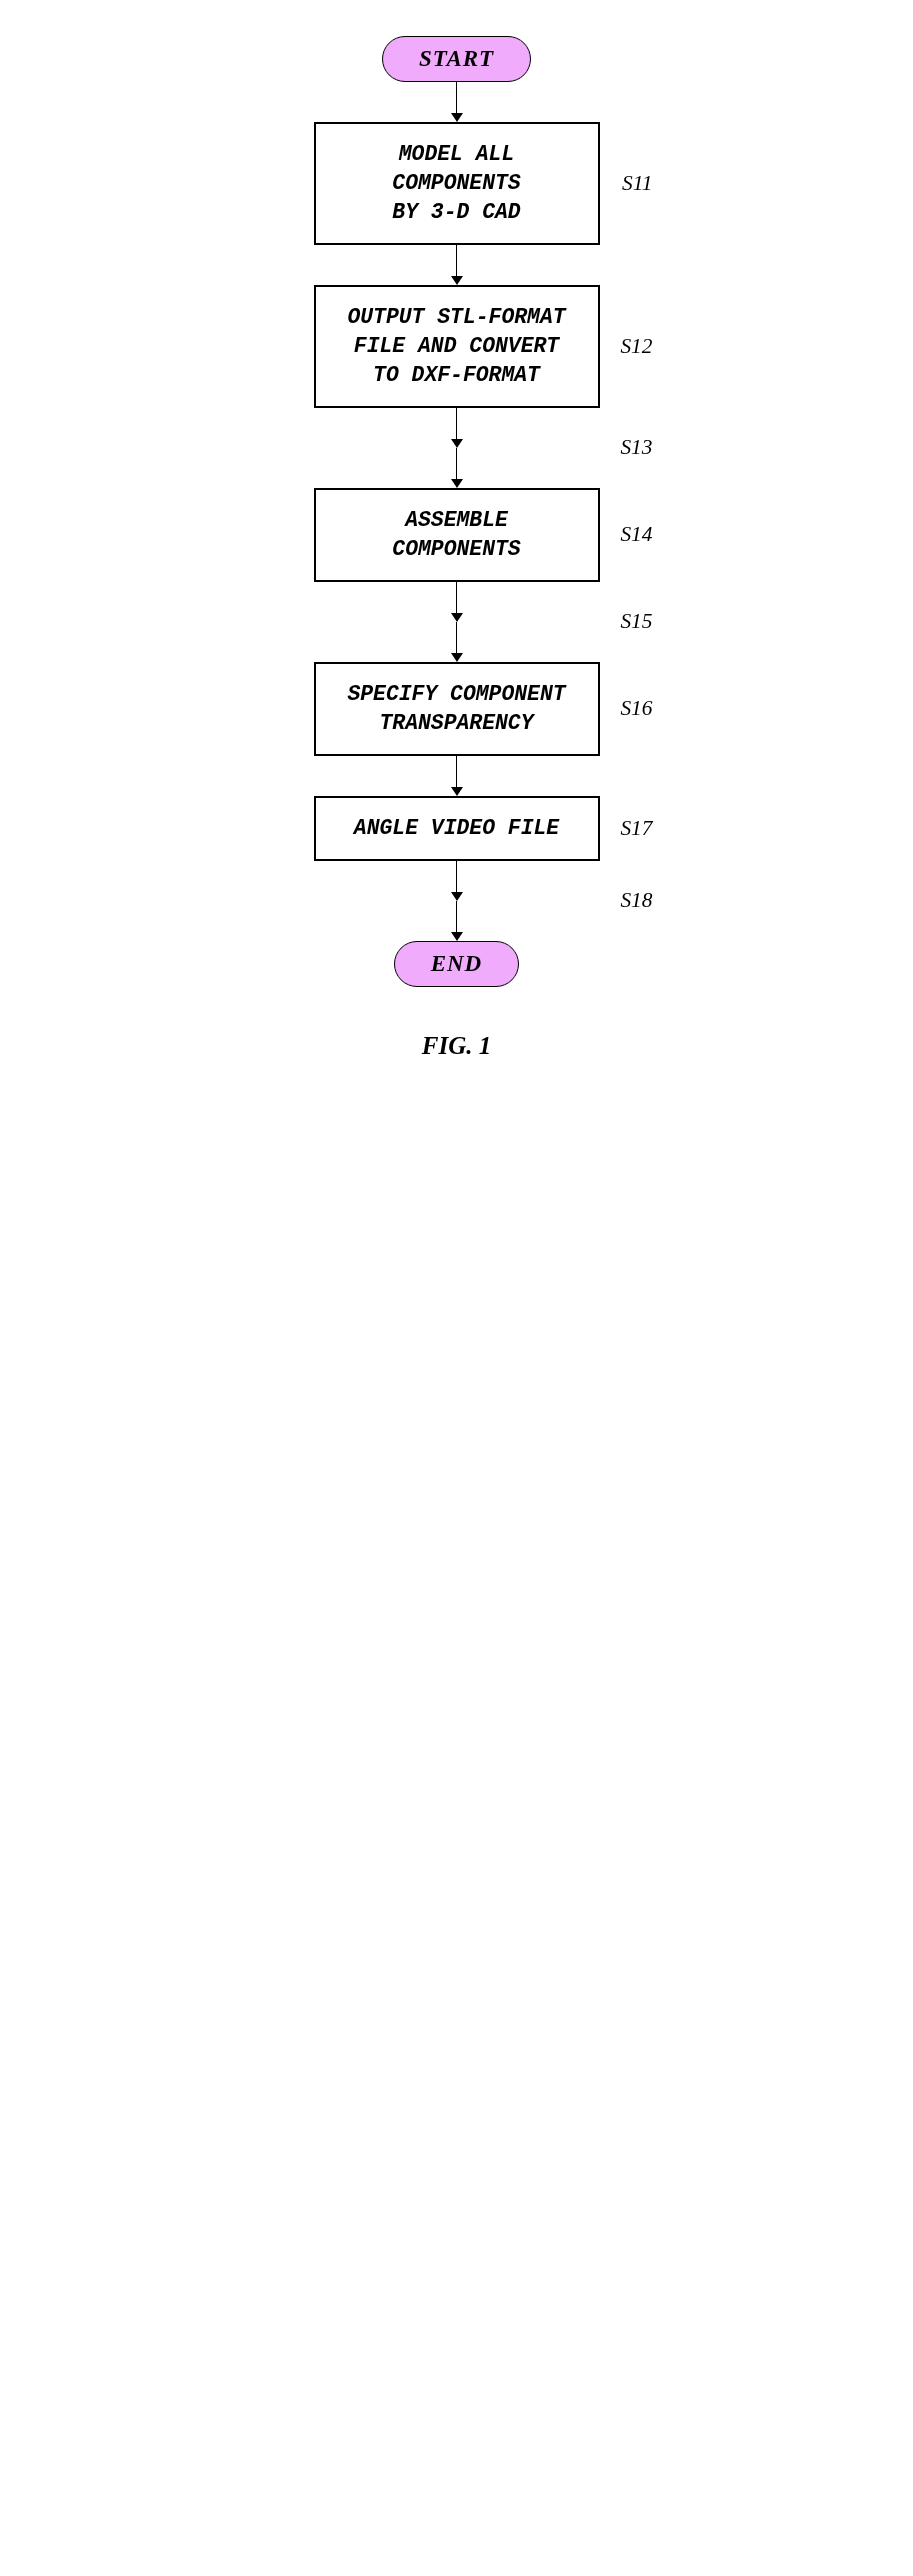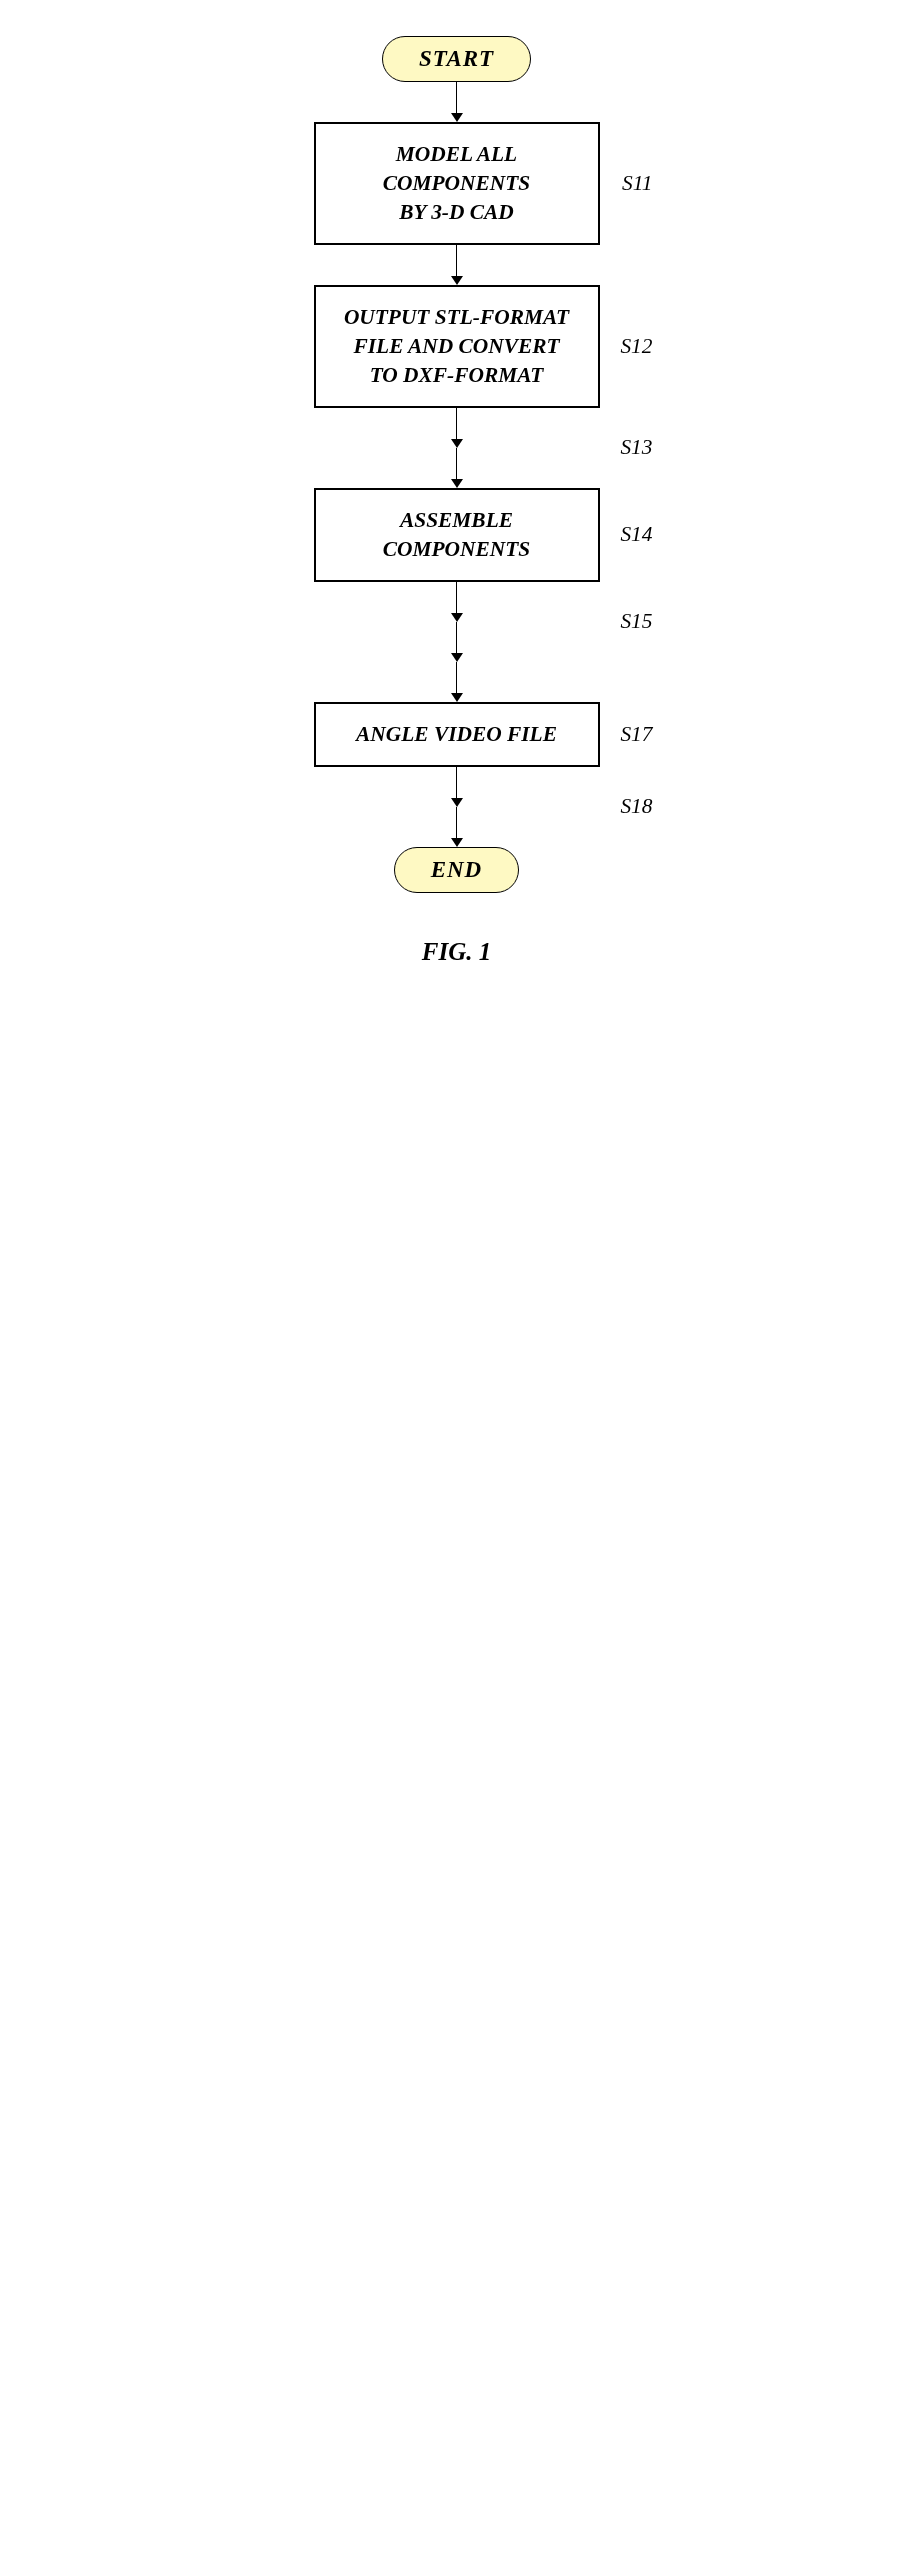--- a/index.html
+++ b/index.html
@@ -33,35 +33,36 @@
 
     
     .pill {
       border: 1.8px solid #000;
       border-radius: 27px;
       padding: 9px 36px;
       font-style: italic;
       font-size: 23px;
       font-weight: bold;
       letter-spacing: 0.9px;
-      background: #fef9c3;
+      background: #f0abfc;
       text-align: center;
     }
 
     
     .flow-box {
       border: 2.2px solid #000;
       padding: 16px 25px;
       font-style: italic;
       font-size: 21.4px;
       font-weight: bold;
       text-align: center;
       background: #fff;
       line-height: 1.35;
       width: 286px;
+      font-family: Liberation Mono, monospace;
     }
 
     
     .step-row {
       display: flex;
       align-items: center;
       position: relative;
       width: 100%;
       justify-content: center;
     }
@@ -158,20 +159,24 @@
 
   <div class="step-row">
     <span class="step-label">S15</span>
   </div>
 
   <div class="connector-with-arrow">
     <div class="connector connector-short"></div>
     <div class="arrow-down"></div>
   </div>
 
+  <div class="step-row">
+    <div class="flow-box">SPECIFY COMPONENT<br>TRANSPARENCY</div>
+    <span class="step-label">S16</span>
+  </div>
 
   <div class="connector-with-arrow">
     <div class="connector connector-short"></div>
     <div class="arrow-down"></div>
   </div>
 
   <div class="step-row">
     <div class="flow-box">ANGLE VIDEO FILE</div>
     <span class="step-label">S17</span>
   </div>

